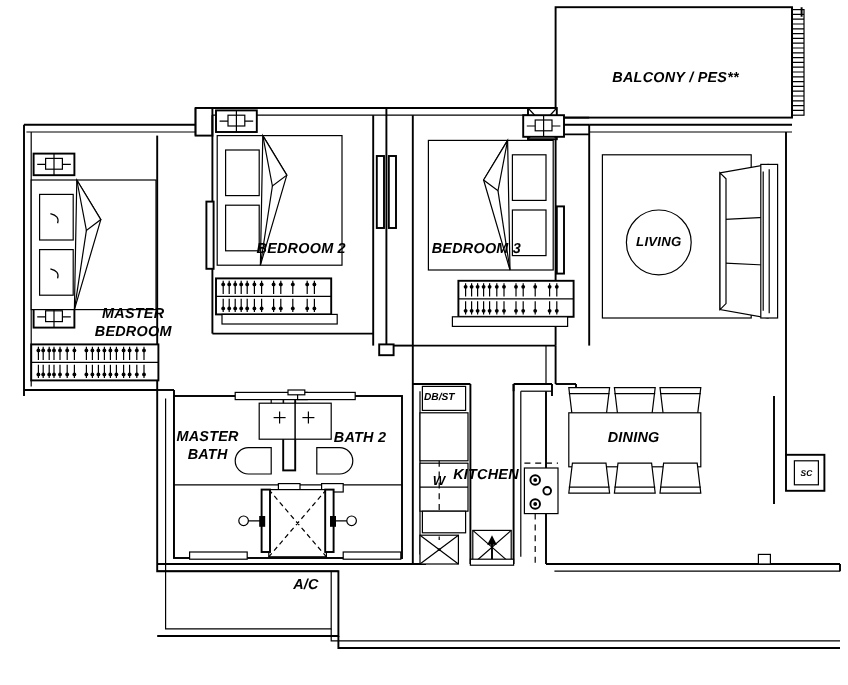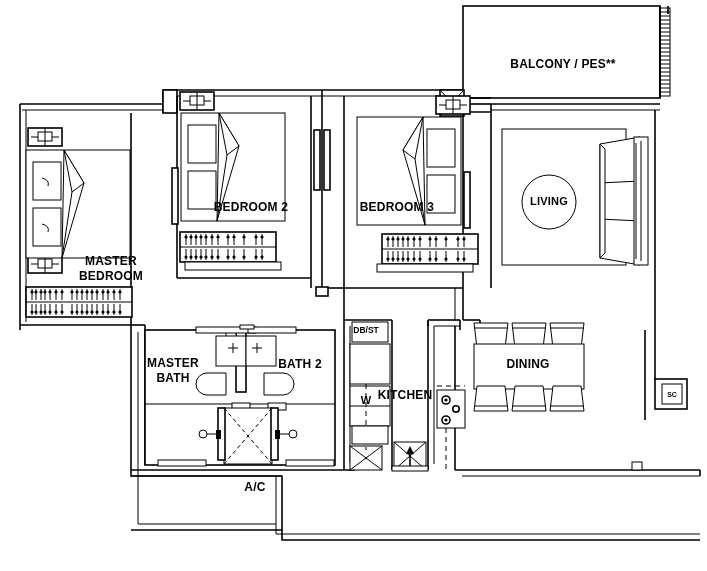--- a/index.html
+++ b/index.html
@@ -9,20 +9,21 @@
   }
   body {
     font-family: "Liberation Sans", sans-serif;
   }
   #floorplan-root {
     position: relative;
     width: 707px;
     height: 571px;
     background: #ffffff;
     overflow: hidden;
+    font-style: italic;
   }
   #floorplan-svg {
     position: absolute;
     left: 0;
     top: 0;
   }
   .rm-label {
     font-family: "Liberation Sans", sans-serif;
     font-weight: bold;
     fill: #000000;

